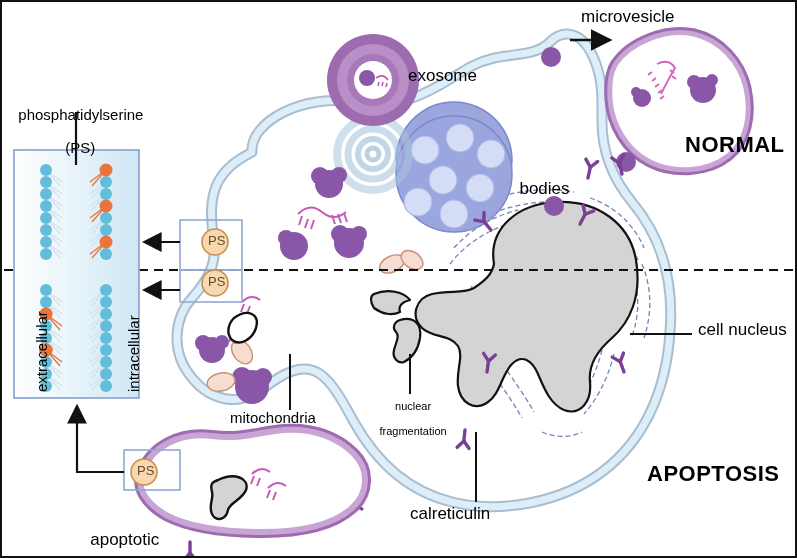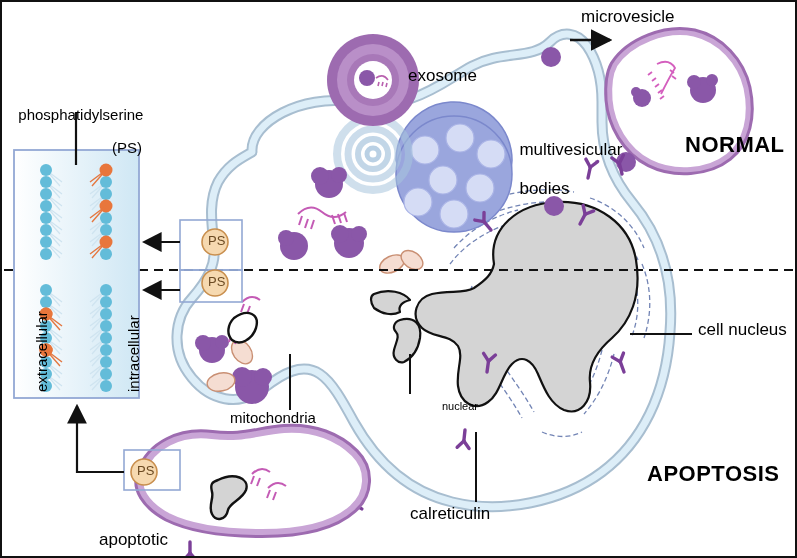--- a/index.html
+++ b/index.html
@@ -1,21 +1,21 @@
 <!DOCTYPE html>
 <html><head>
 <meta charset="utf-8">
 <style>
   html,body{margin:0;padding:0;background:#fff;}
   body{font-family:"Liberation Sans",sans-serif;}
   #stage{position:relative;width:797px;height:558px;background:#ffffff;
          border:2px solid #111;box-sizing:border-box;overflow:hidden;}
   svg#scene{position:absolute;left:0;top:0;width:797px;height:558px;}
   .lbl{position:absolute;color:#000;font-size:15px;line-height:1.12;white-space:pre;}
-  .lbl.c{text-align:right;}
+  .lbl.c{text-align:center;}
   .bold{font-weight:bold;font-size:22px;letter-spacing:.5px;}
   .vert{transform-origin:0 0;font-size:15px;}
 </style>
 </head>
 <body>
 
 <div id="stage">
 
 <svg id="scene" viewBox="0 0 797 558">
   <defs>
@@ -383,28 +383,29 @@
 
 <div class="lbl" style="left:206px;top:232px;font-size:13px;color:#6b4a22;">PS</div>
 <div class="lbl" style="left:206px;top:273px;font-size:13px;color:#6b4a22;">PS</div>
 <div class="lbl" style="left:135px;top:462px;font-size:13px;color:#6b4a22;">PS</div>
 
 <div class="lbl" style="left:406px;top:64px;font-size:17px;">exosome</div>
 
 <div class="lbl" style="left:563px;top:5px;font-size:17px;margin-left:16px;">microvesicle</div>
 
 <div class="lbl" style="left:508px;top:118px;font-size:17px;line-height:1.15;">
-  <span>multivesicular</span><br>
+  <br>
   <span>bodies</span>
 </div>
 
 <div class="lbl" style="left:696px;top:318px;font-size:17px;">cell nucleus</div>
 
 <div class="lbl c" style="left:340px;top:385px;width:136px;font-size:11px;line-height:1.15;">
   <span>nuclear</span><br>
+  <span>fragmentation</span>
 </div>
 
 <div class="lbl" style="left:228px;top:408px;font-size:15px;">mitochondria</div>
 
 <div class="lbl" style="left:408px;top:502px;font-size:17px;">calreticulin</div>
 
 <div class="lbl c" style="left:70px;top:508px;width:96px;font-size:17px;line-height:1.15;">
   <span>apoptotic</span><br>
   
 </div>

